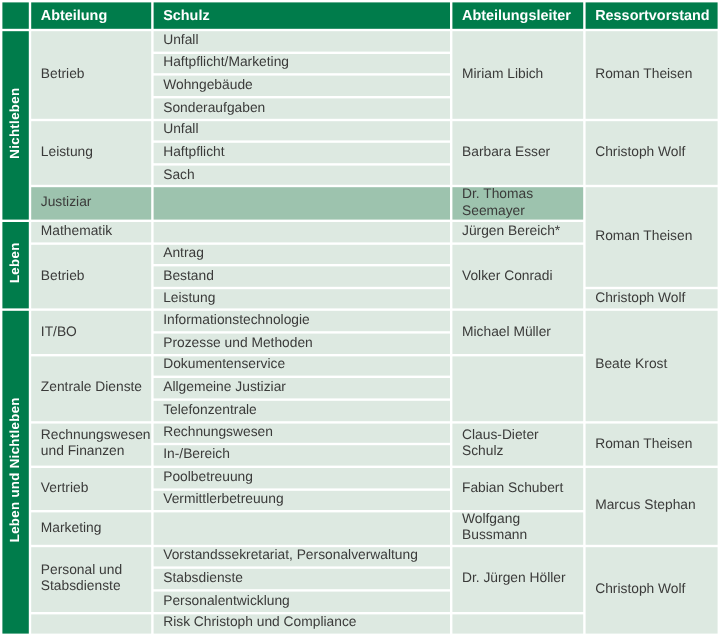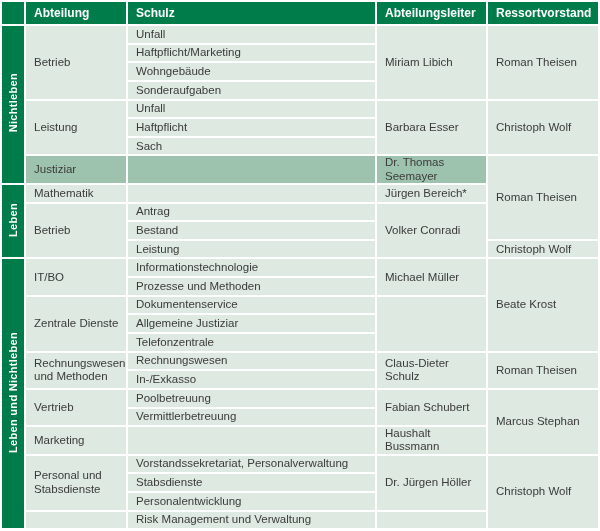--- a/index.html
+++ b/index.html
@@ -137,53 +137,53 @@
     <td>Dokumentenservice</td>
     <td rowspan="3"></td>
   </tr>
   <tr>
     <td>Allgemeine Justiziar</td>
   </tr>
   <tr>
     <td>Telefonzentrale</td>
   </tr>
   <tr>
-    <td rowspan="2">Rechnungswesen und Methoden</td>
+    <td rowspan="2">Rechnungswesen und Finanzen</td>
     <td>Rechnungswesen</td>
     <td rowspan="2">Claus-Dieter Schulz</td>
     <td rowspan="2">Roman Theisen</td>
   </tr>
   <tr>
-    <td>In-/Exkasso</td>
+    <td>In-/Bereich</td>
   </tr>
   <tr>
     <td rowspan="2">Vertrieb</td>
     <td>Poolbetreuung</td>
     <td rowspan="2">Fabian Schubert</td>
     <td rowspan="3">Marcus Stephan</td>
   </tr>
   <tr>
     <td>Vermittlerbetreuung</td>
   </tr>
   <tr>
     <td>Marketing</td>
     <td></td>
-    <td>Haushalt Bussmann</td>
+    <td>Wolfgang Bussmann</td>
   </tr>
   <tr>
     <td rowspan="3">Personal und Stabsdienste</td>
     <td>Vorstandssekretariat, Personalverwaltung</td>
     <td rowspan="3">Dr. Jürgen Höller</td>
     <td rowspan="4">Christoph Wolf</td>
   </tr>
   <tr>
     <td>Stabsdienste</td>
   </tr>
   <tr>
     <td>Personalentwicklung</td>
   </tr>
   <tr>
     <td></td>
-    <td>Risk Management und Verwaltung</td>
+    <td>Risk Christoph und Compliance</td>
     <td></td>
   </tr>
 </tbody>
   </table>
 
 </body></html>

